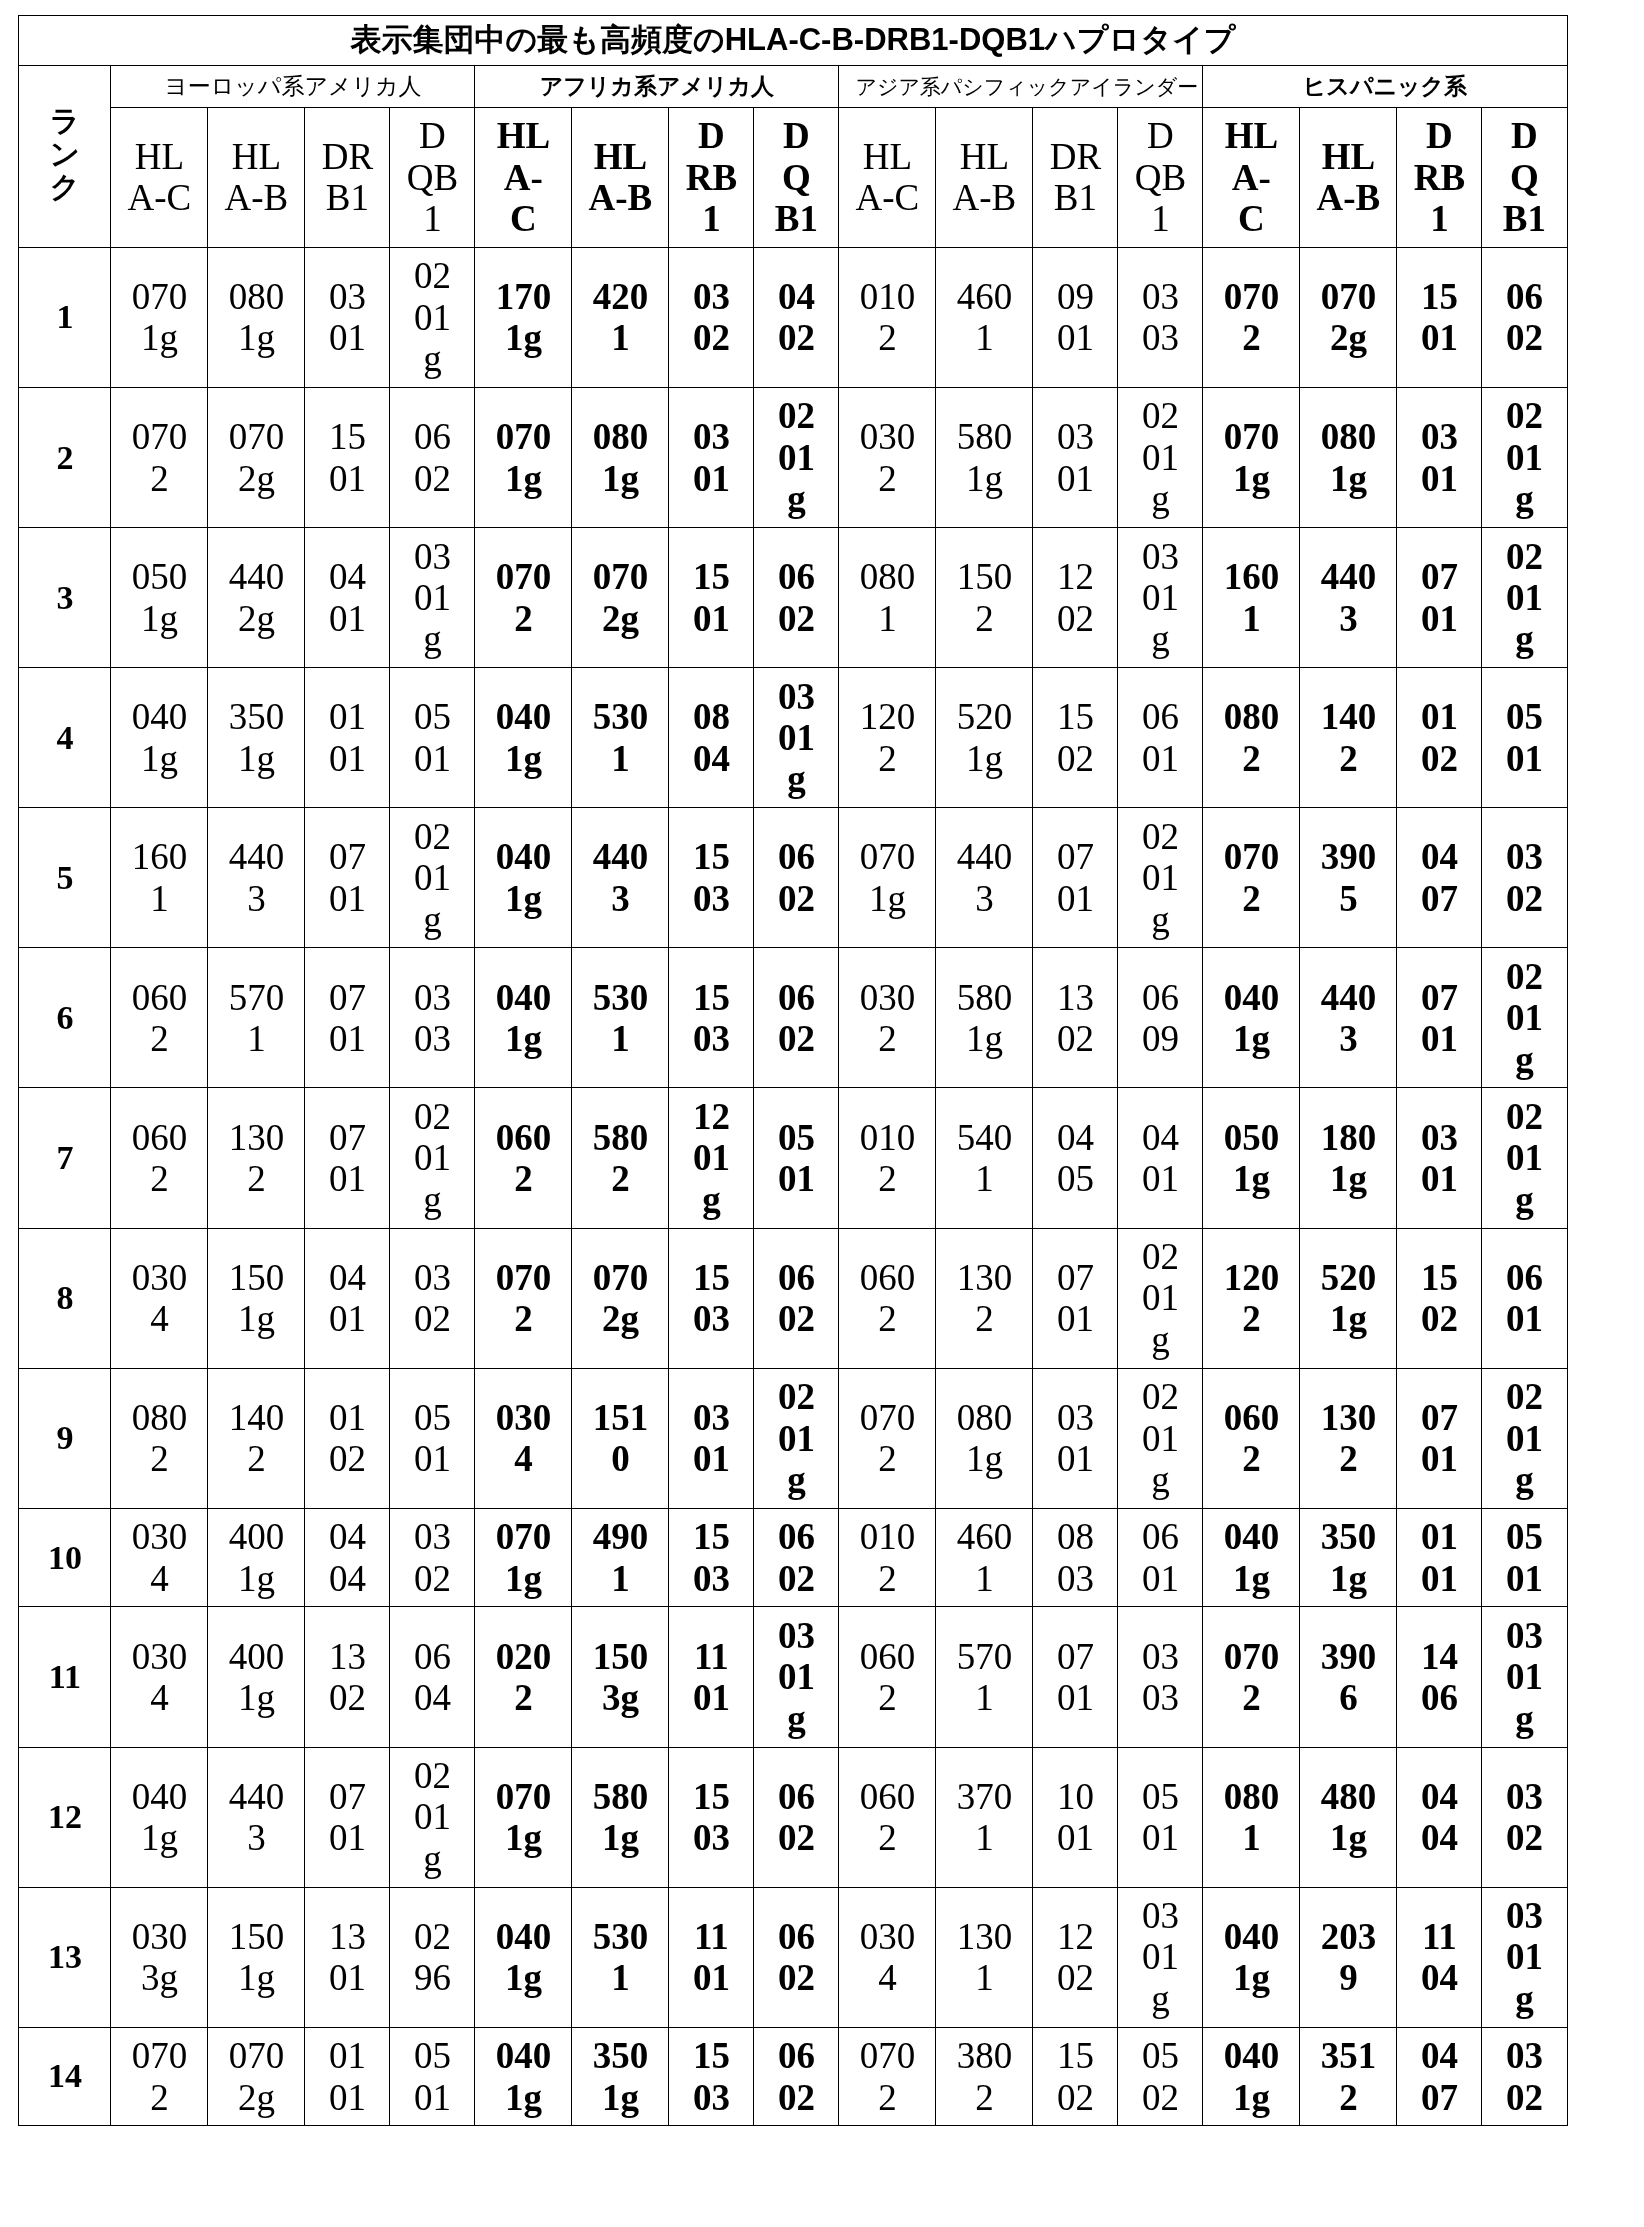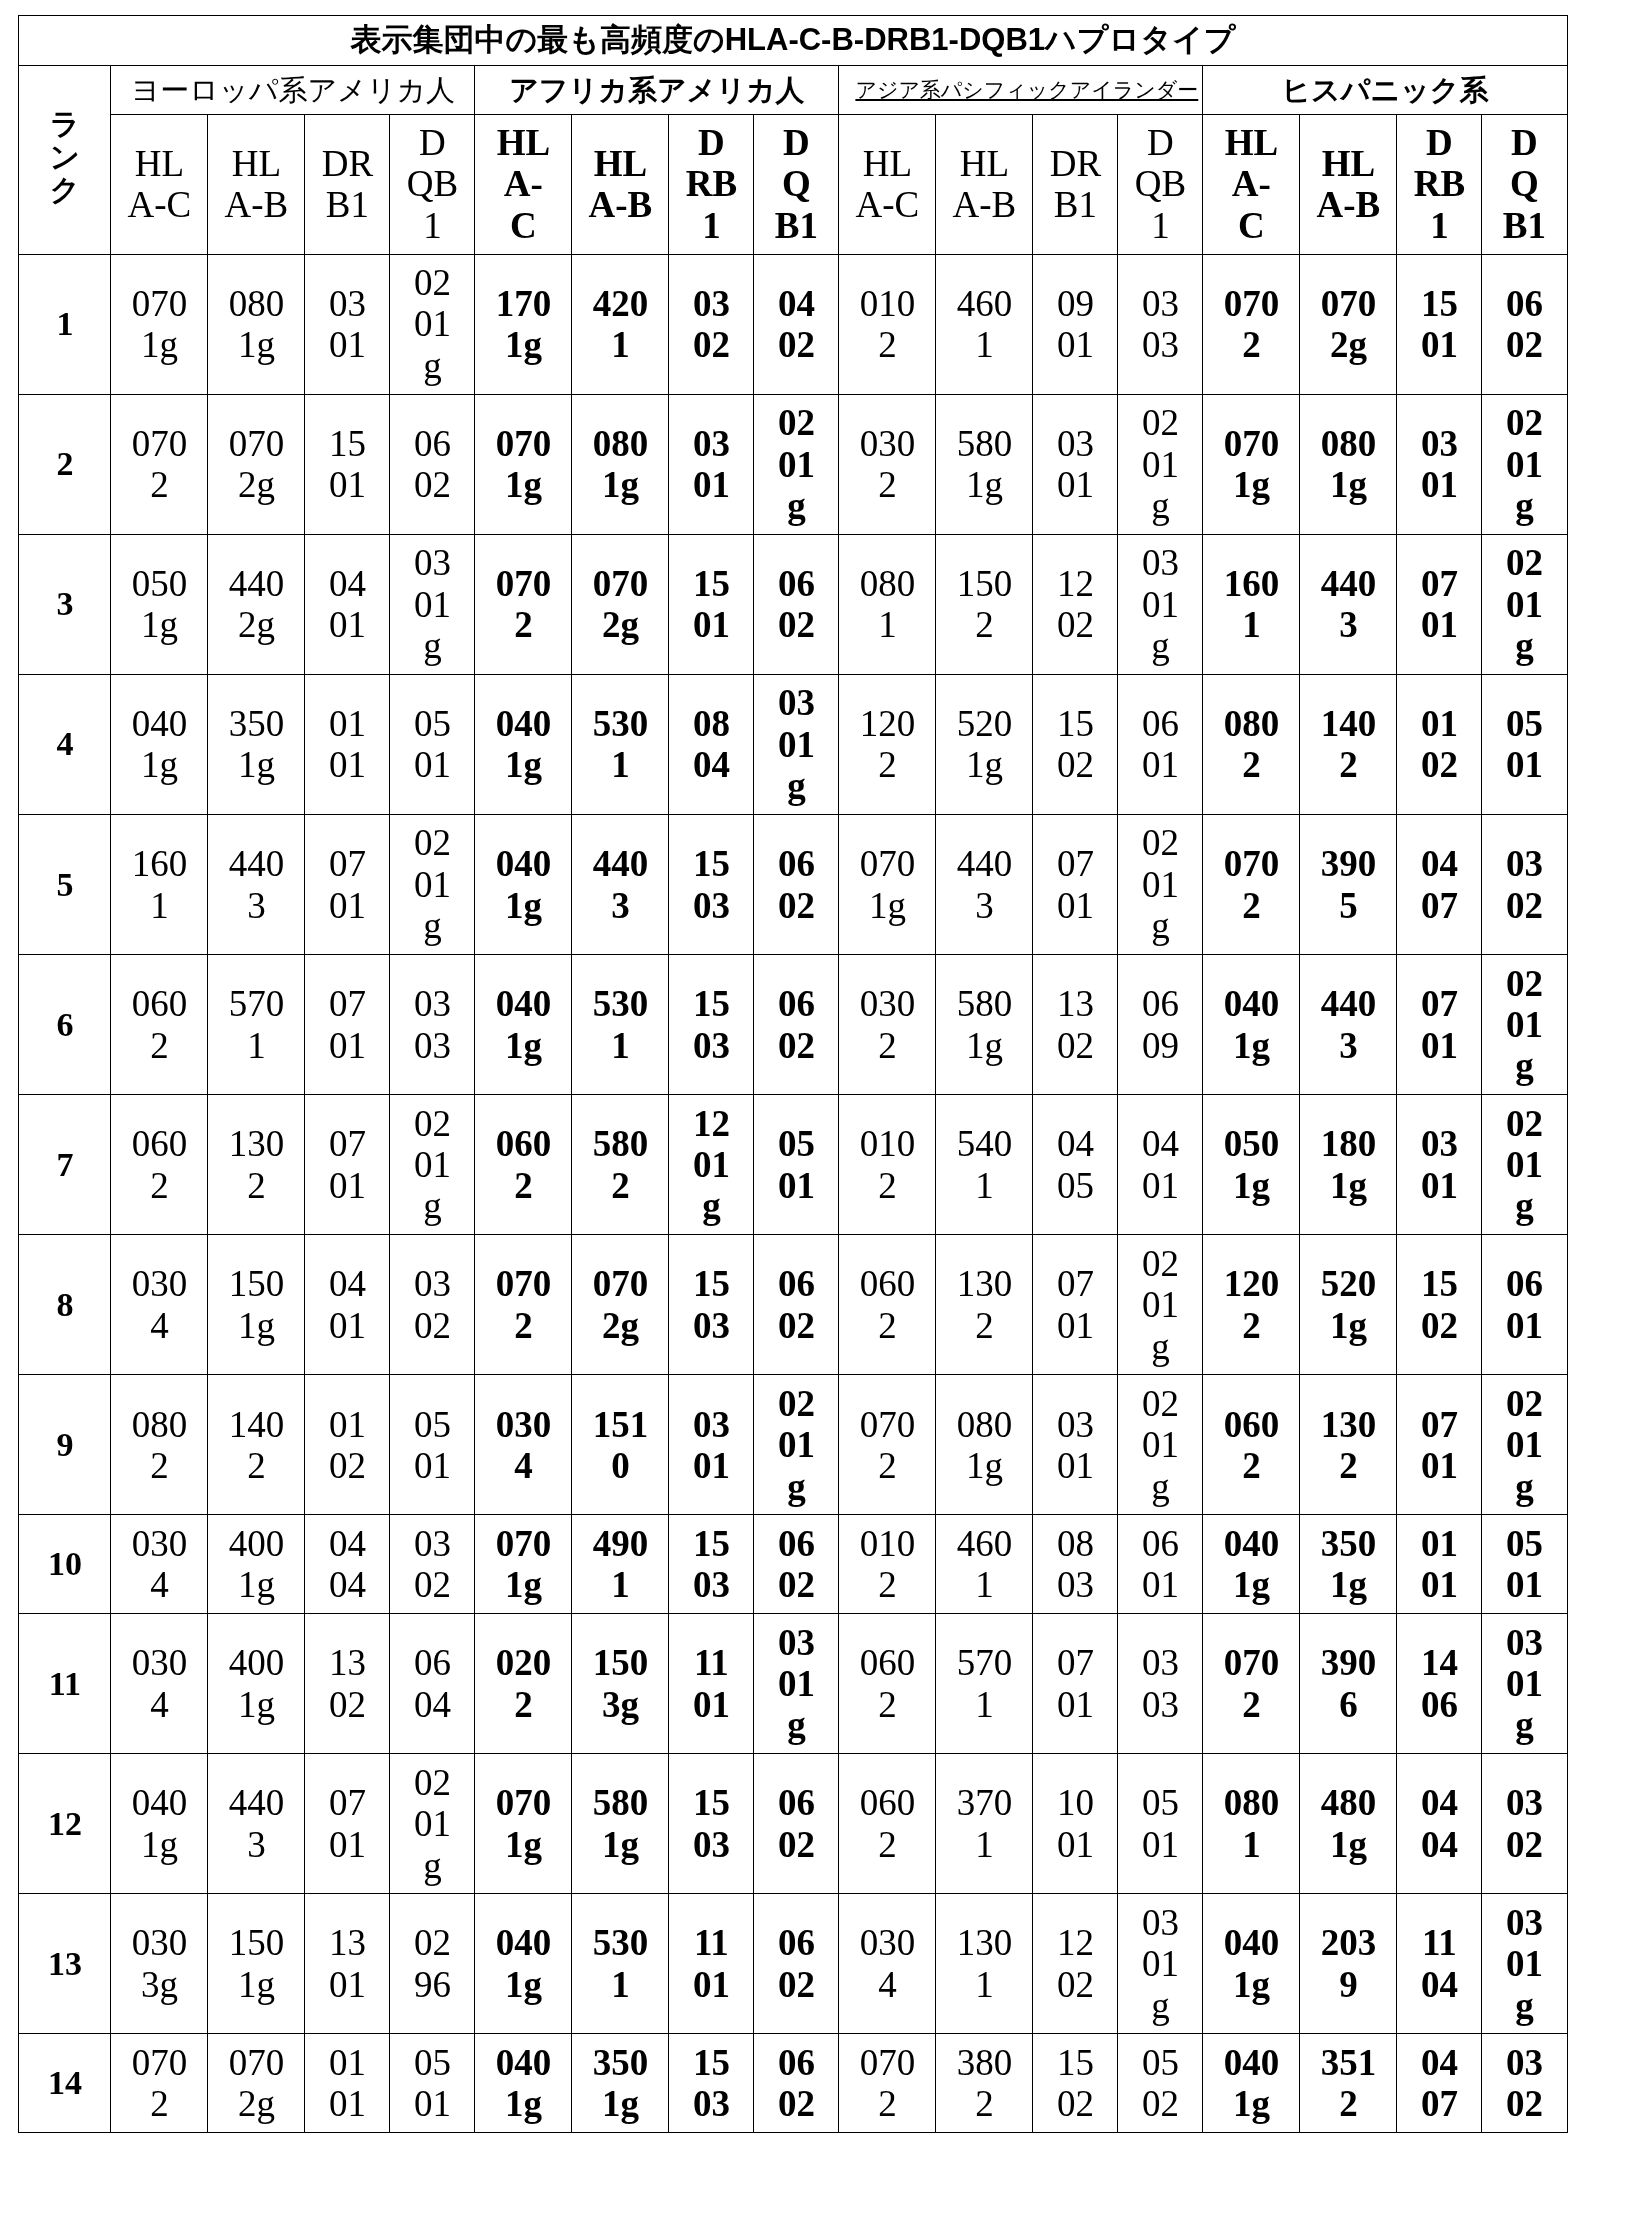--- a/index.html
+++ b/index.html
@@ -42,29 +42,29 @@
   .title-cell {
     font-family: "Liberation Sans", "DejaVu Sans", sans-serif;
     font-size: 31px;
     font-weight: bold;
     padding: 11px 6.1px;
     word-break: normal;
   }
 
   .group-header {
     font-family: "Liberation Sans", "DejaVu Sans", sans-serif;
-    font-size: 29px;
+    font-size: 23px;
     font-weight: normal;
     padding: 12.3px 4.9px;
     word-break: keep-all;
     white-space: nowrap;
     overflow: hidden;
   }
   .group-header.bold { font-weight: bold; margin-top: 20px; }
-  .group-header.small { font-size: 21px; text-decoration: underline; }
+  .group-header.small { font-size: 21px; }
 
   .rank-header {
     font-family: Liberation Mono, monospace;
     font-size: 29.5px;
     font-weight: bold;
     padding: 7.4px 3.7px;
   }
 
   th.sub { font-size: 37px; font-weight: normal; }
   th.sub.bold { font-weight: bold; }

